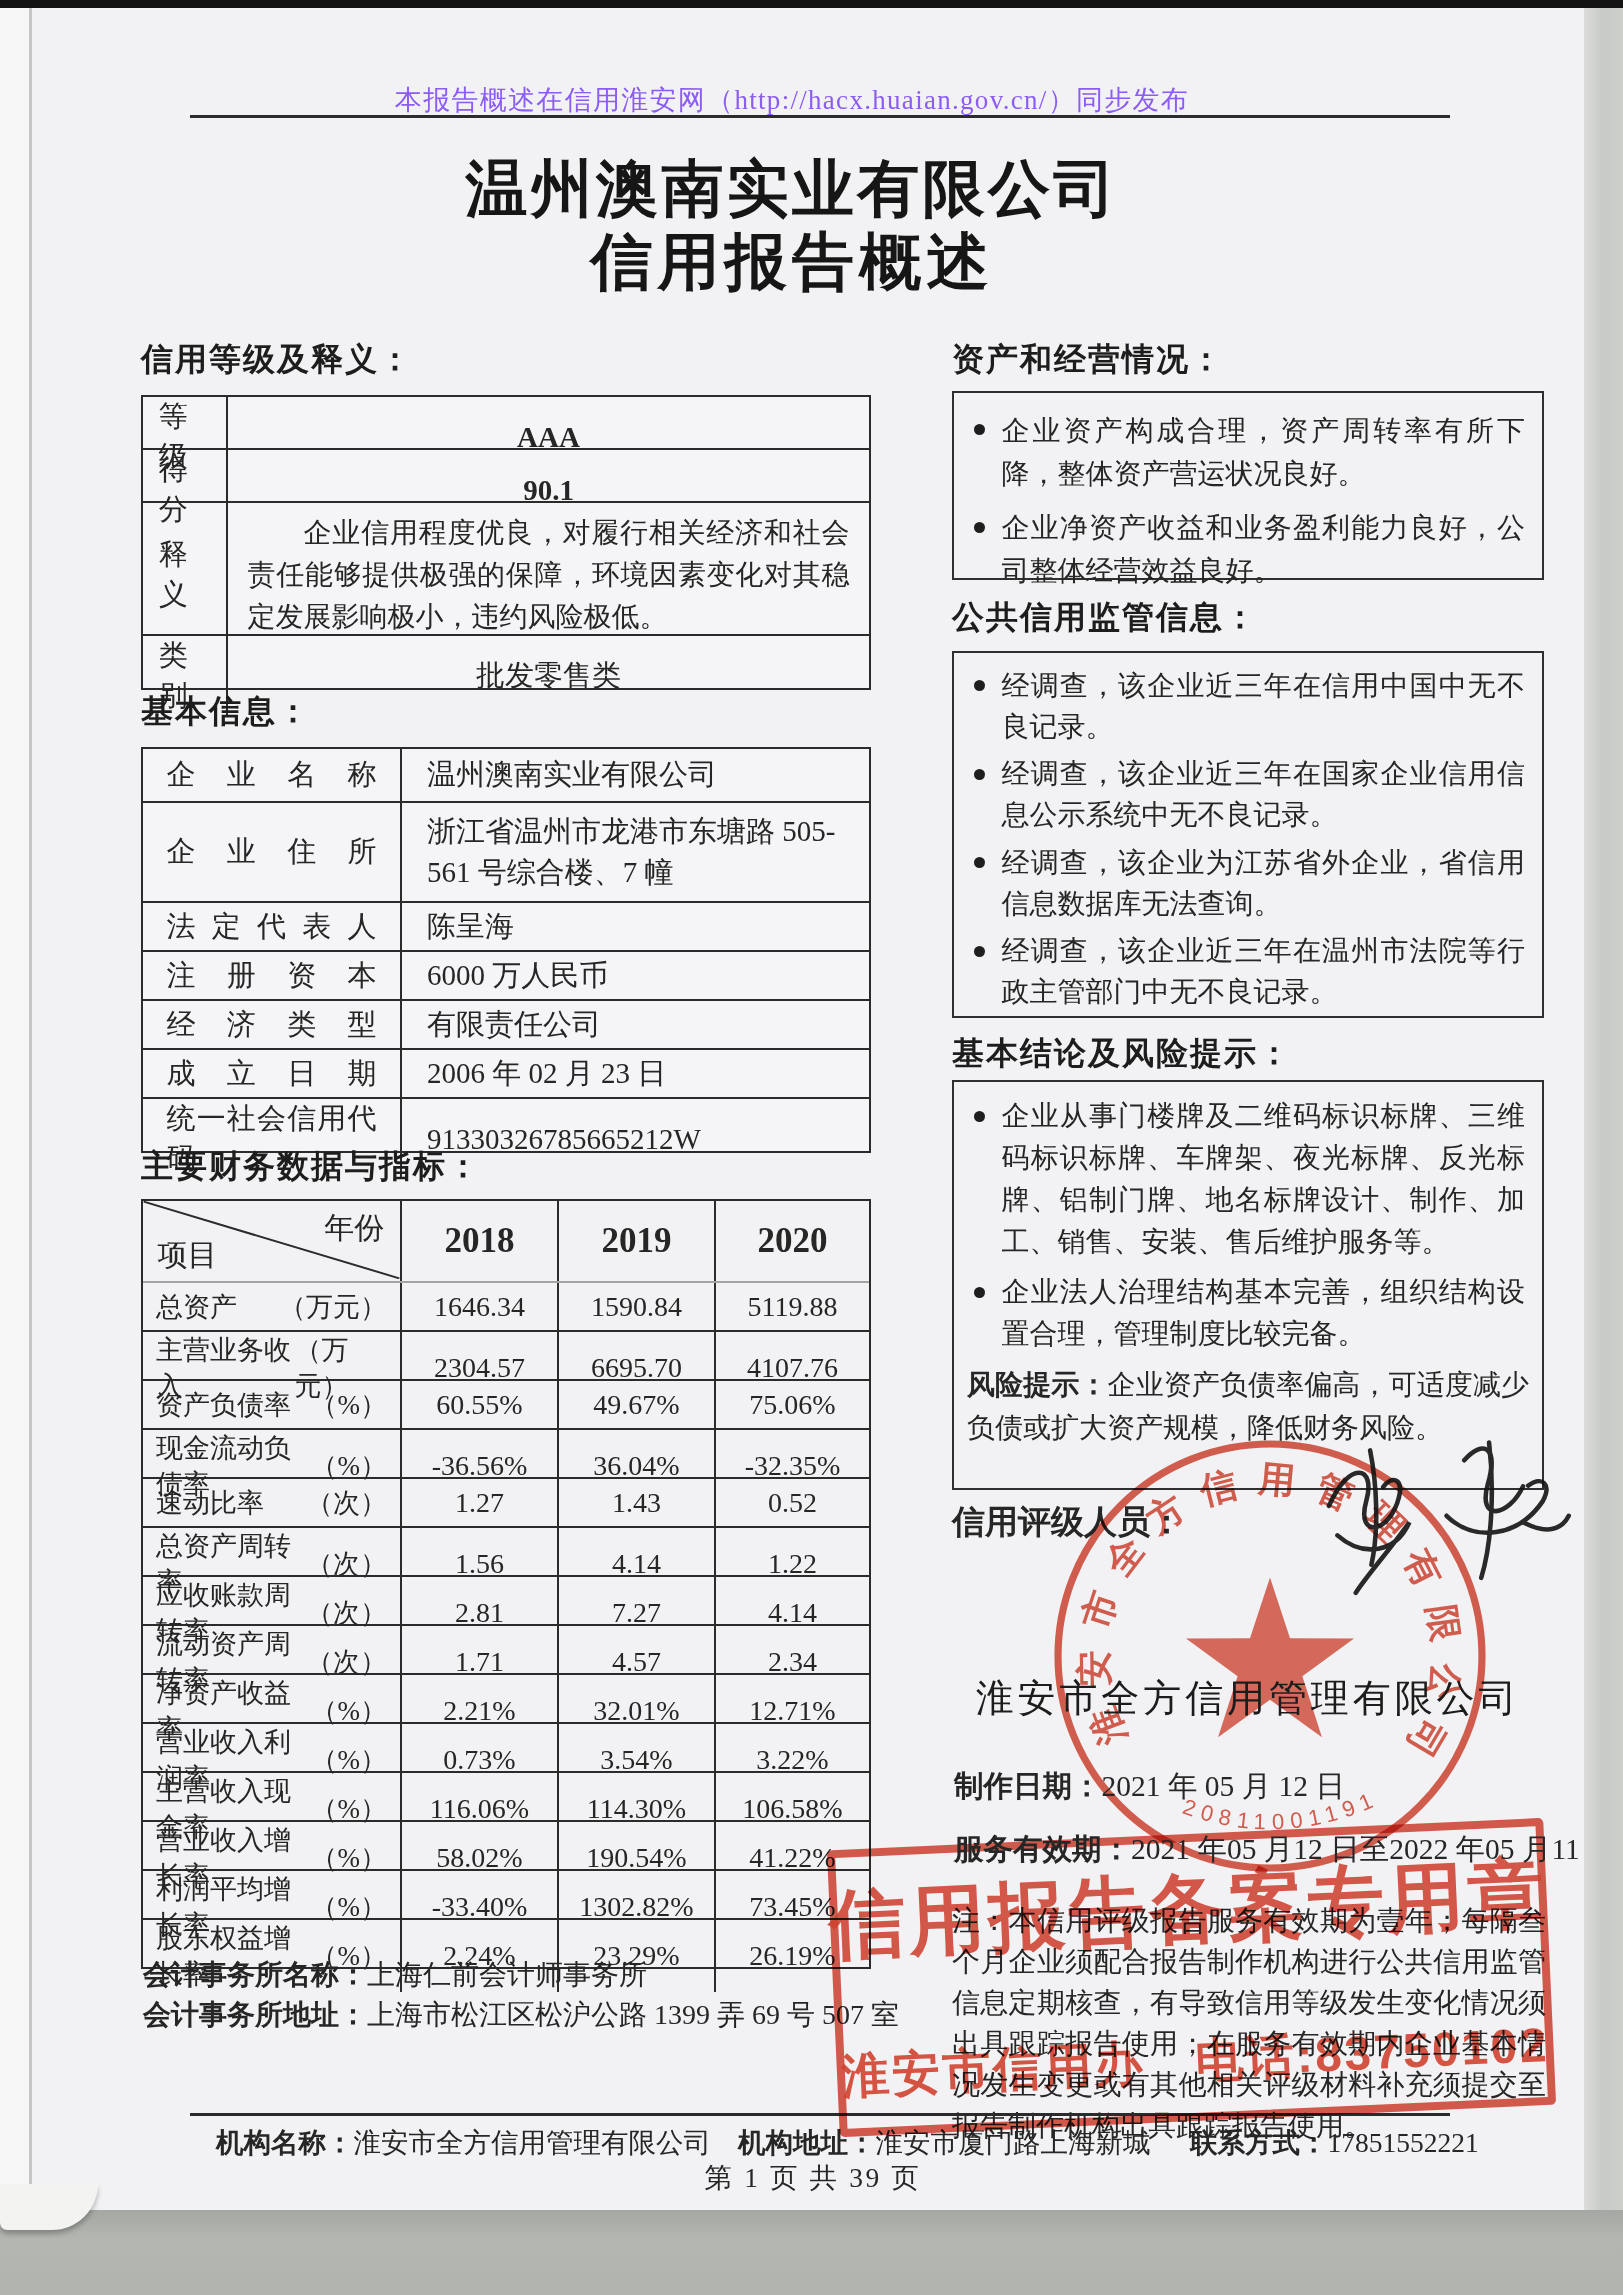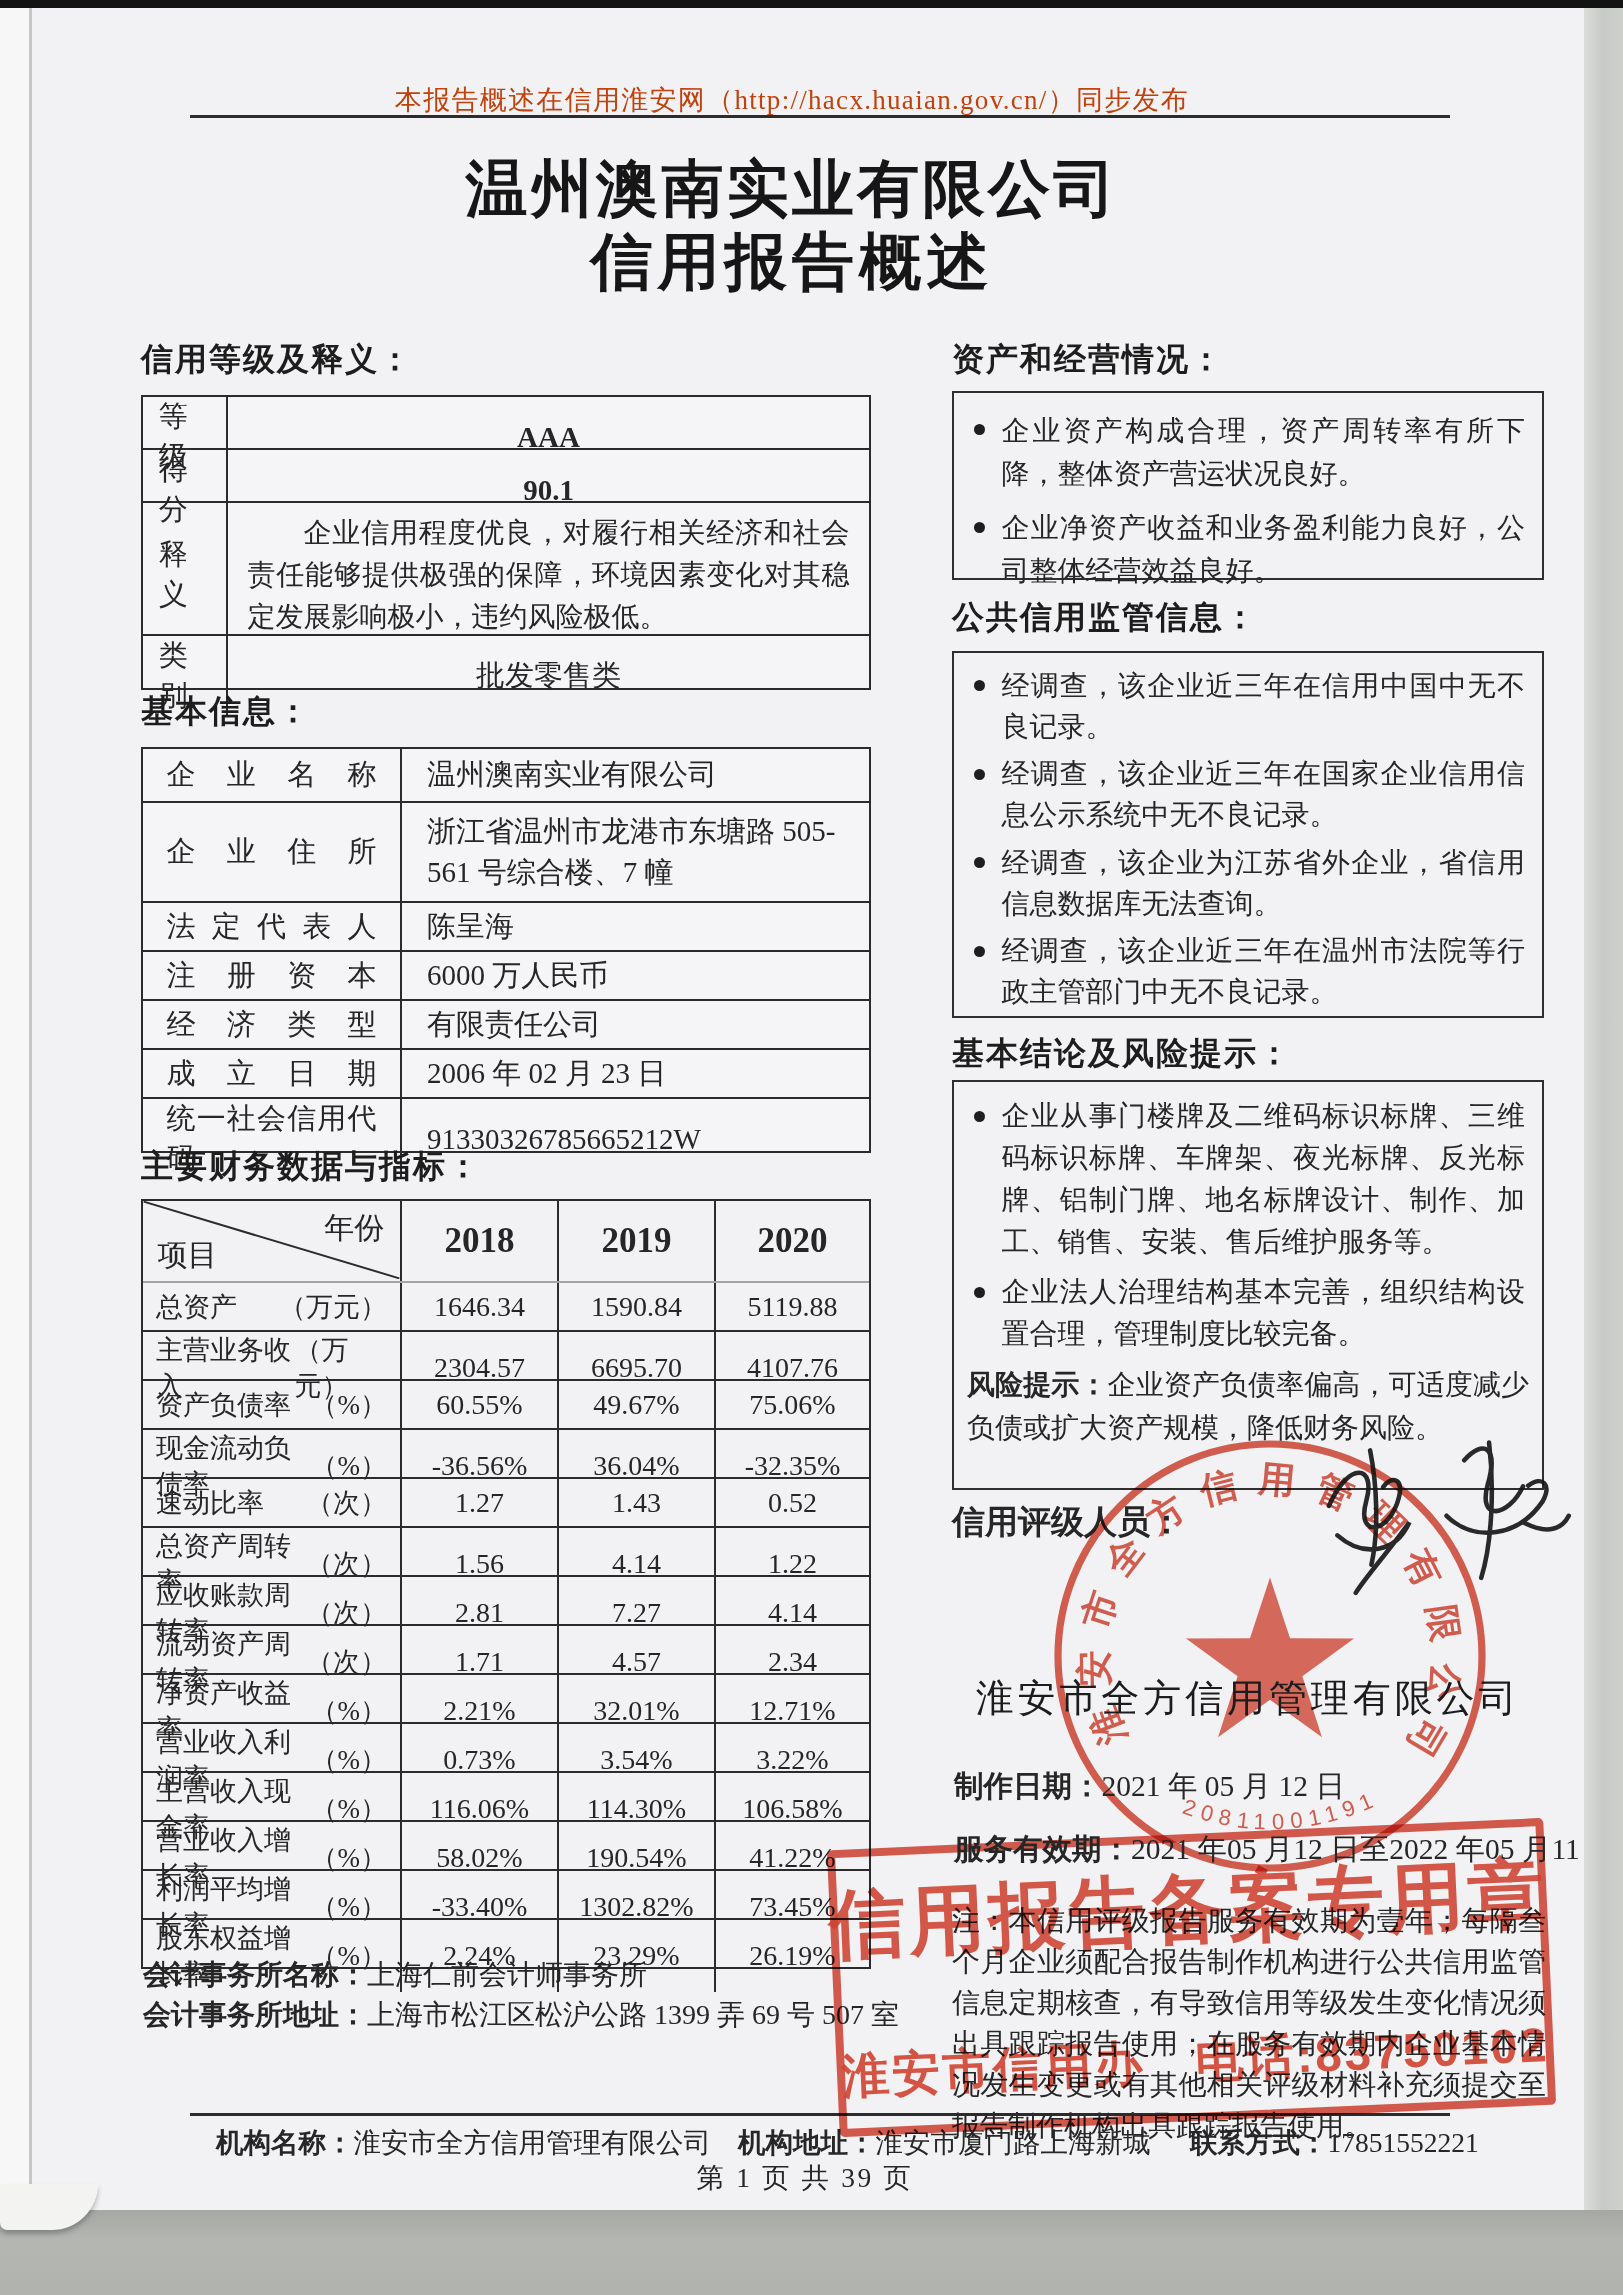--- a/index.html
+++ b/index.html
@@ -14,21 +14,21 @@
   .scan-rightband { position:absolute; right:0; top:0; width:40px; height:100%; z-index:8;
     background:linear-gradient(90deg,#dcdddb,#c7cac6 45%,#cdd0cb); }
   .scan-bottomband { position:absolute; left:0; bottom:0; width:100%; height:85px; z-index:8;
     background:linear-gradient(180deg,#a5a8a2,#b4b7b1 35%,#b1b4ae); }
   .page-curl { position:absolute; left:0; top:2184px; width:98px; height:46px; background:#f3f3f2;
     border-radius:0 0 59px 9.2px; z-index:9; box-shadow:0 3.9px 5.2px rgba(0,0,0,.25); }
   .left-strip { position:absolute; left:0; top:7.9px; width:29px; height:2202px; background:#f7f7f8; z-index:1; }
   .left-shadow { position:absolute; left:29px; top:7.9px; width:2.6px; height:2202px; background:rgba(95,95,100,.3); z-index:1; }
   
   .header-notice { position:absolute; left:0; top:55px; width:1584px; text-align:center;
-    font-size:27px; letter-spacing:1.3px; color:#c2410c; z-index:2; }
+    font-size:27px; letter-spacing:1.3px; color:#8b5cf6; z-index:2; }
   .header-rule { position:absolute; left:190px; top:115px; width:1260px; height:2.6px; background:#2c2c2c; z-index:2; }
   .doc-title { position:absolute; left:0; top:152px; width:1584px; text-align:center; z-index:2;
     font-family:"Liberation Sans","DejaVu Sans",sans-serif; font-weight:700; color:#161616; }
   .doc-title .t1 { font-size:62px; letter-spacing:3.3px; line-height:73px; }
   .doc-title .t2 { font-size:62px; letter-spacing:5.2px; line-height:73px; }
   
   .sec-h { position:absolute; margin:0; font-family:"Liberation Sans","DejaVu Sans",sans-serif;
     font-weight:700; font-size:32px; letter-spacing:2px; color:#1d1d1d; z-index:2; }
   
   .box { position:absolute; left:952px; width:592px; border:2px solid #2f2f2f; box-sizing:border-box; z-index:2; }
@@ -70,21 +70,21 @@
   
   .rater-line { position:absolute; left:952px; top:1500px; font-size:33px; z-index:2; }
   .agency-name { position:absolute; left:952px; top:1673px; width:592px; text-align:center;
     font-size:38px; letter-spacing:3.9px; color:#1c1c1c; z-index:4; }
   .date-line { position:absolute; left:954px; font-size:29.5px; z-index:4; }
   .note-para { position:absolute; left:952px; top:1872px; width:594px; font-size:28px; line-height:41px;
     text-align:justify; z-index:2; }
   
   .footer-rule { position:absolute; left:190px; top:2113px; width:1260px; height:2.6px; background:#2b2b2b; z-index:2; }
   .footer-line { position:absolute; top:2125px; font-size:27.5px; z-index:2; }
-  .page-num { position:absolute; left:0; top:2160px; width:1610px; text-align:center; font-size:27.5px; letter-spacing:2.6px; z-index:2; }
+  .page-num { position:absolute; left:8px; top:2160px; width:1610px; text-align:center; font-size:27.5px; letter-spacing:2.6px; z-index:2; }
   
   .stamp-circle { position:absolute; left:1041px; top:1427px; width:458px; height:458px; z-index:3;
     mix-blend-mode:multiply; opacity:.9; }
   .stamp-rect { position:absolute; left:833px; top:1834px; width:717px; height:287px; box-sizing:border-box;
     border:8.5px solid rgba(215,66,48,.85); border-radius:5.2px; transform:rotate(-2.6deg); z-index:3;
     mix-blend-mode:multiply; display:flex; flex-direction:column; align-items:center; justify-content:space-between;
     padding:17px 6.5px 19.6px 6.5px; }
   .stamp-rect .s1 { font-family:"Liberation Sans","DejaVu Sans",sans-serif; font-weight:700;
     font-size:76px; letter-spacing:3.9px; color:rgba(219,70,50,.88); white-space:nowrap; }
   .stamp-rect .s2 { font-family:"Liberation Sans","DejaVu Sans",sans-serif; font-weight:700;

